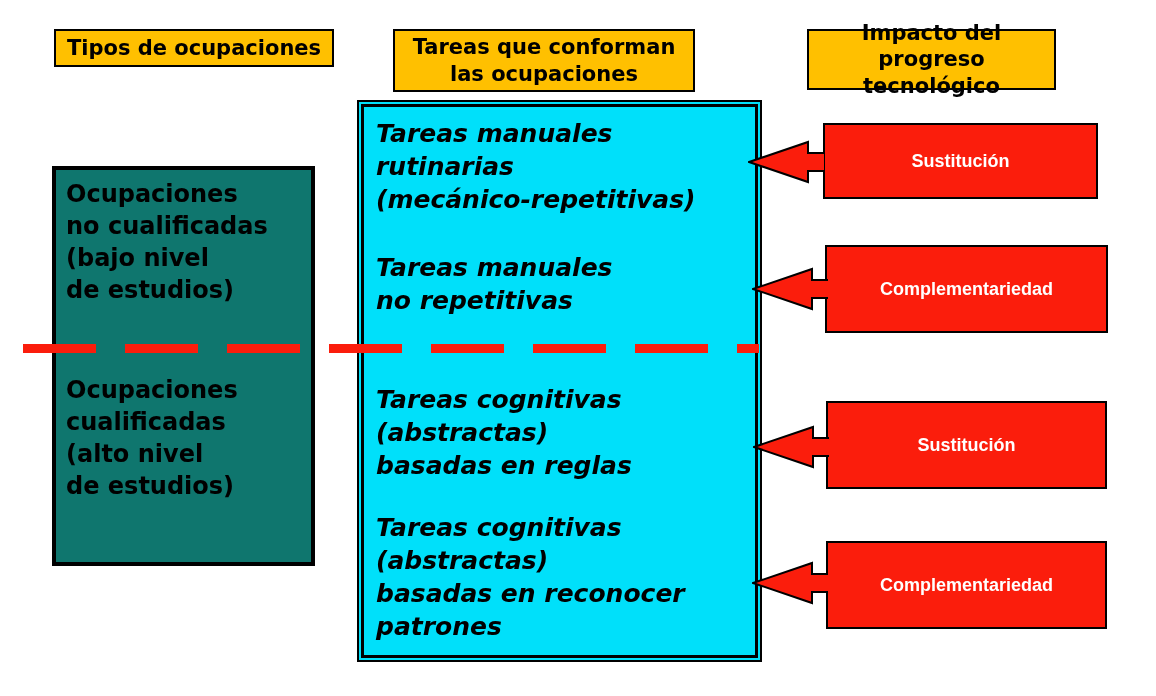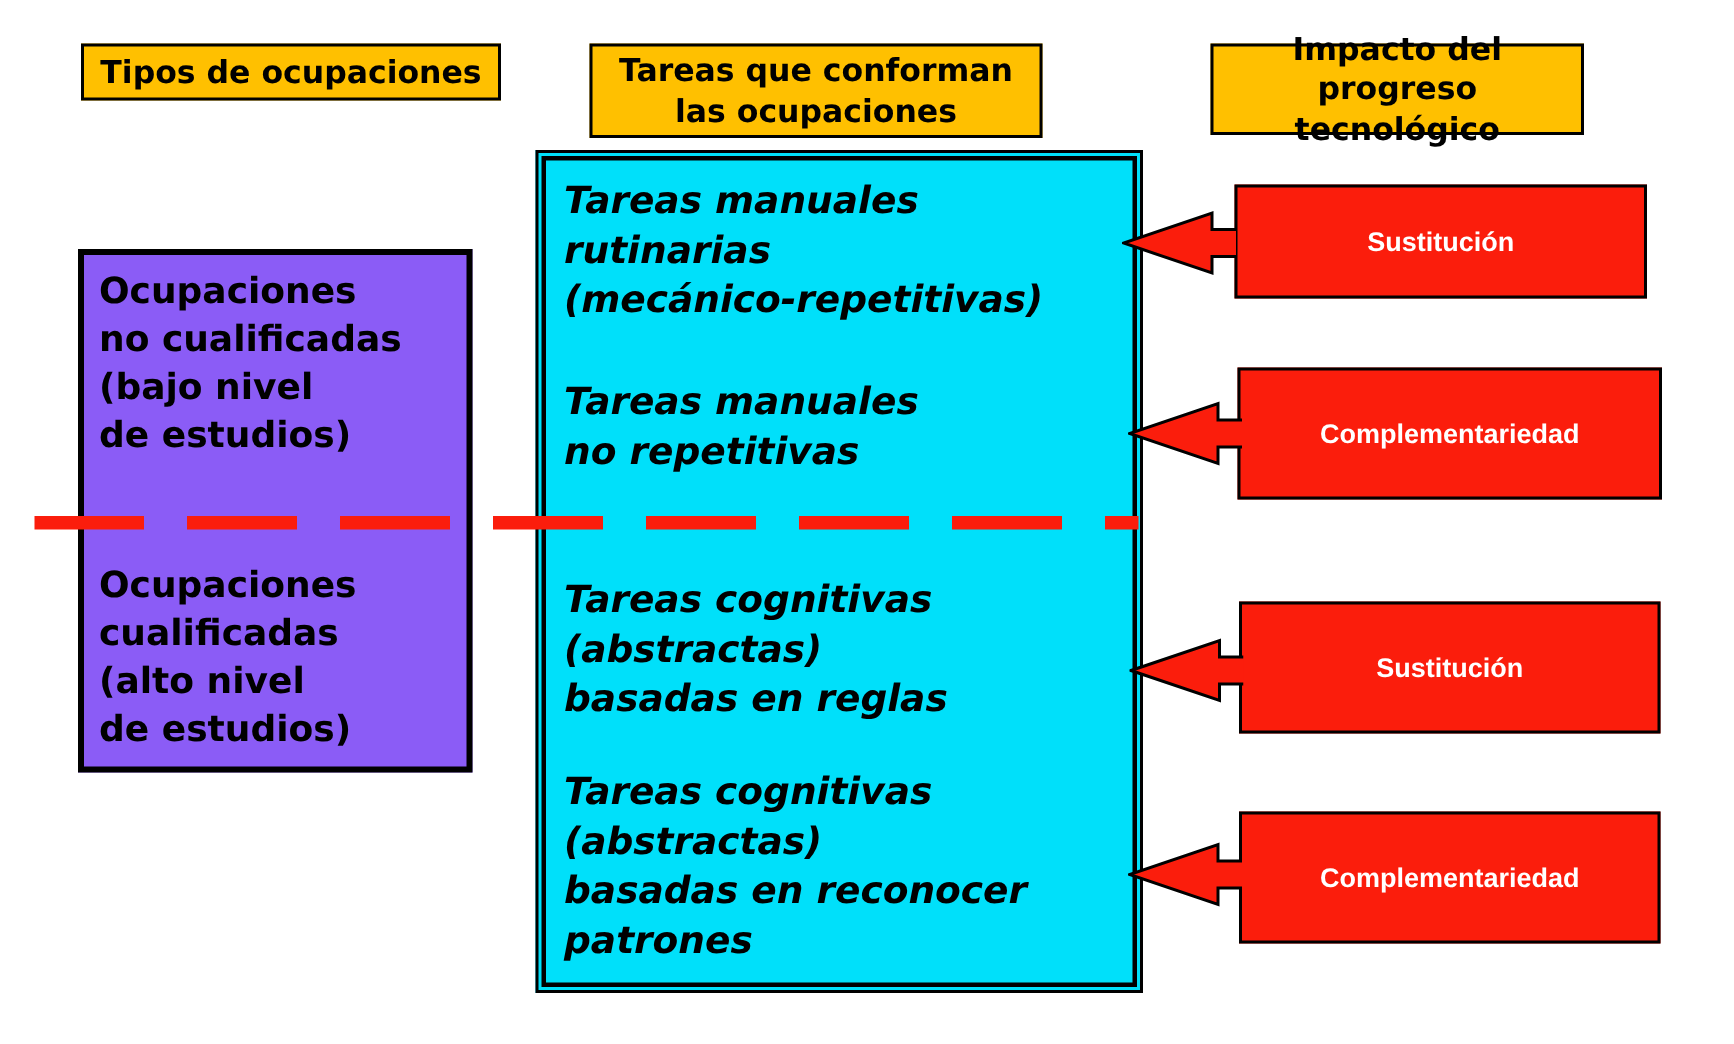--- a/index.html
+++ b/index.html
@@ -21,22 +21,22 @@
     font-weight:bold;font-size:21px;line-height:1.25;
     color:#000;
     white-space:pre-line;
   }
   #hdr-types{left:54px;top:29px;width:280px;height:38px;}
   #hdr-tasks{left:393px;top:29px;width:302px;height:63px;}
   #hdr-impact{left:807px;top:29px;width:249px;height:61px;}
 
   
   #occupations-box{
-    position:absolute;left:52px;top:166px;width:263px;height:349px;
-    background:#8b5cf6;border:4px solid #000;box-sizing:border-box;
+    position:absolute;left:52px;top:166px;width:263px;height:400px;
+    background:#0f766e;border:4px solid #000;box-sizing:border-box;
   }
   .occ-text{
     position:absolute;left:10px;right:4px;
     font-weight:bold;font-size:24px;line-height:32px;color:#000;
     white-space:pre-line;
   }
   #occ-unskilled{top:8px;}
   #occ-skilled{top:204px;}
 
   

